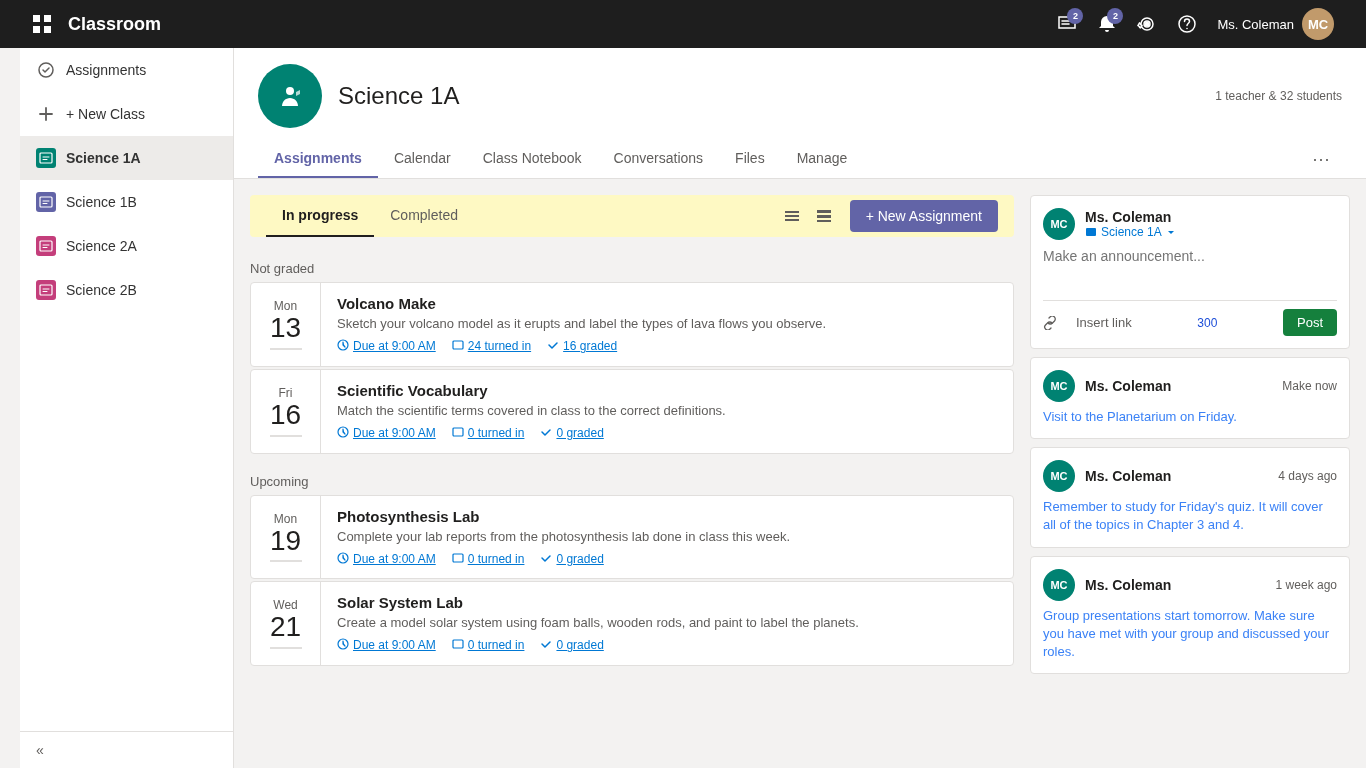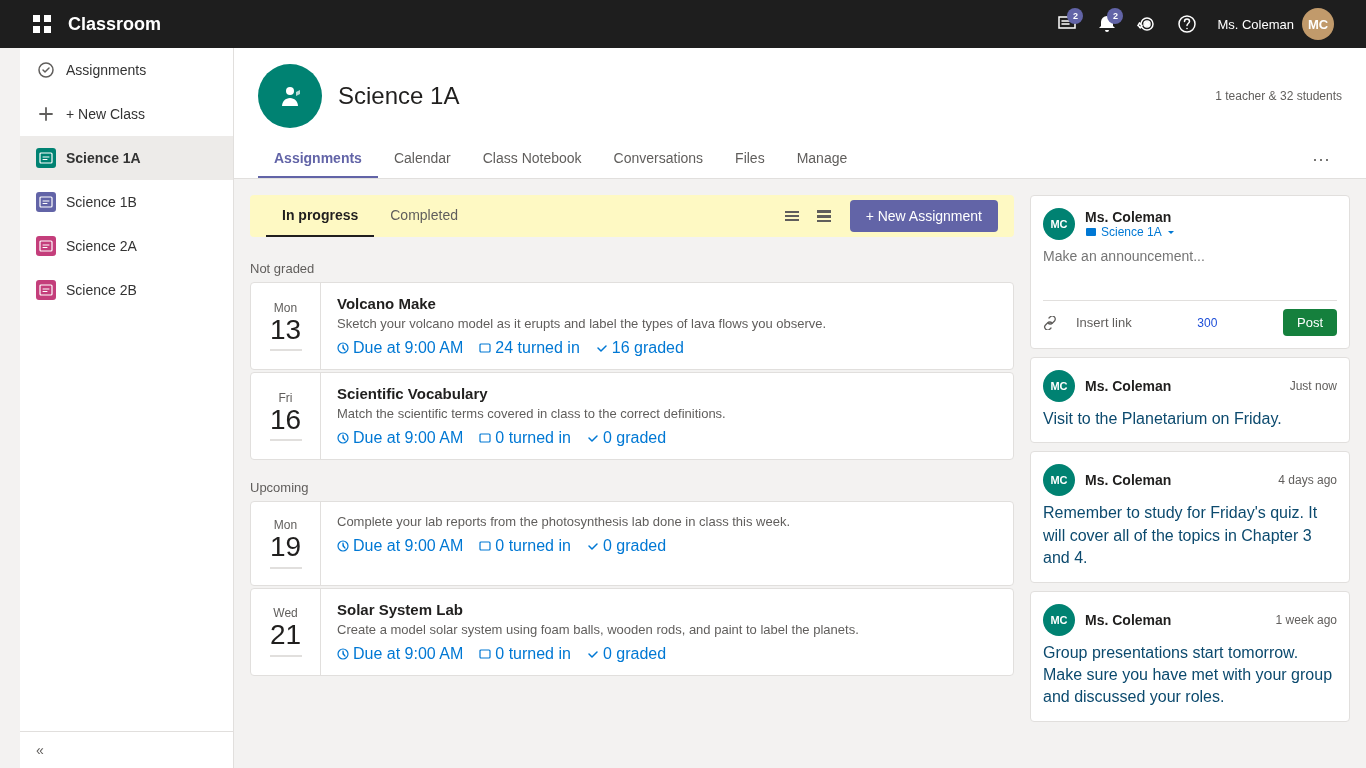--- a/index.html
+++ b/index.html
@@ -350,24 +350,25 @@
       overflow: hidden;
       text-overflow: ellipsis;
     }
     .assignment-meta {
       display: flex;
       gap: 16px;
       align-items: center;
     }
     .meta-item {
       display: flex;
-      align-items: center;
+      align-items: flex-start;
       gap: 4px;
-      font-size: 16px;
+      font-size: 12px;
       color: #0078d4;
+      text-decoration: underline;
     }
     .meta-item svg { color: #0078d4; }
 
     
     .announcements-panel {
       width: 320px;
       flex-shrink: 0;
     }
     .announcement-box {
       background: #fff;
@@ -456,22 +457,22 @@
     .feed-name {
       font-size: 14px;
       font-weight: 600;
       color: #201f1e;
     }
     .feed-time {
       font-size: 12px;
       color: #605e5c;
     }
     .feed-message {
-      font-size: 16px;
-      color: #0c4a6e;
+      font-size: 13px;
+      color: #3b82f6;
       line-height: 1.4;
     }
 
     
     .avatar-teal { background: #008272; }
     .avatar-purple { background: #6264a7; }
     .avatar-pink { background: #c43e7b; }
   </style>
 </head>
 <body>
@@ -707,20 +708,21 @@
 
         <div class="section-label" style="margin-top:12px;">Upcoming</div>
 
         <div class="assignment-card">
           <div class="assignment-date">
             <span class="date-day-name">Mon</span>
             <span class="date-day-num">19</span>
             <div class="date-line"></div>
           </div>
           <div class="assignment-body">
+            <div class="assignment-title">Photosynthesis Lab</div>
             <div class="assignment-desc">Complete your lab reports from the photosynthesis lab done in class this week.</div>
             <div class="assignment-meta">
               <span class="meta-item">
                 <svg width="12" height="12" viewBox="0 0 12 12" fill="currentColor">
                     <circle cx="6" cy="6" r="5" fill="none" stroke="#0078d4" stroke-width="1.2"></circle>
                     <path d="M6 3v3l2 2" stroke="#0078d4" stroke-width="1.2" stroke-linecap="round"></path>
                   </svg>
                 Due at 9:00 AM
               </span>
               <span class="meta-item">
@@ -807,21 +809,21 @@
             </button>
           </div>
         </div>
 
         <div class="feed-item">
           <div class="feed-header">
             <div class="avatar-sm avatar-teal">MC</div>
             <div class="feed-user-info">
               <span class="feed-name">Ms. Coleman</span>
             </div>
-            <span class="feed-time">Just now</span>
+            <span class="feed-time">Make now</span>
           </div>
           <div class="feed-message">Visit to the Planetarium on Friday.</div>
         </div>
 
         <div class="feed-item">
           <div class="feed-header">
             <div class="avatar-sm avatar-teal">MC</div>
             <div class="feed-user-info">
               <span class="feed-name">Ms. Coleman</span>
             </div>

